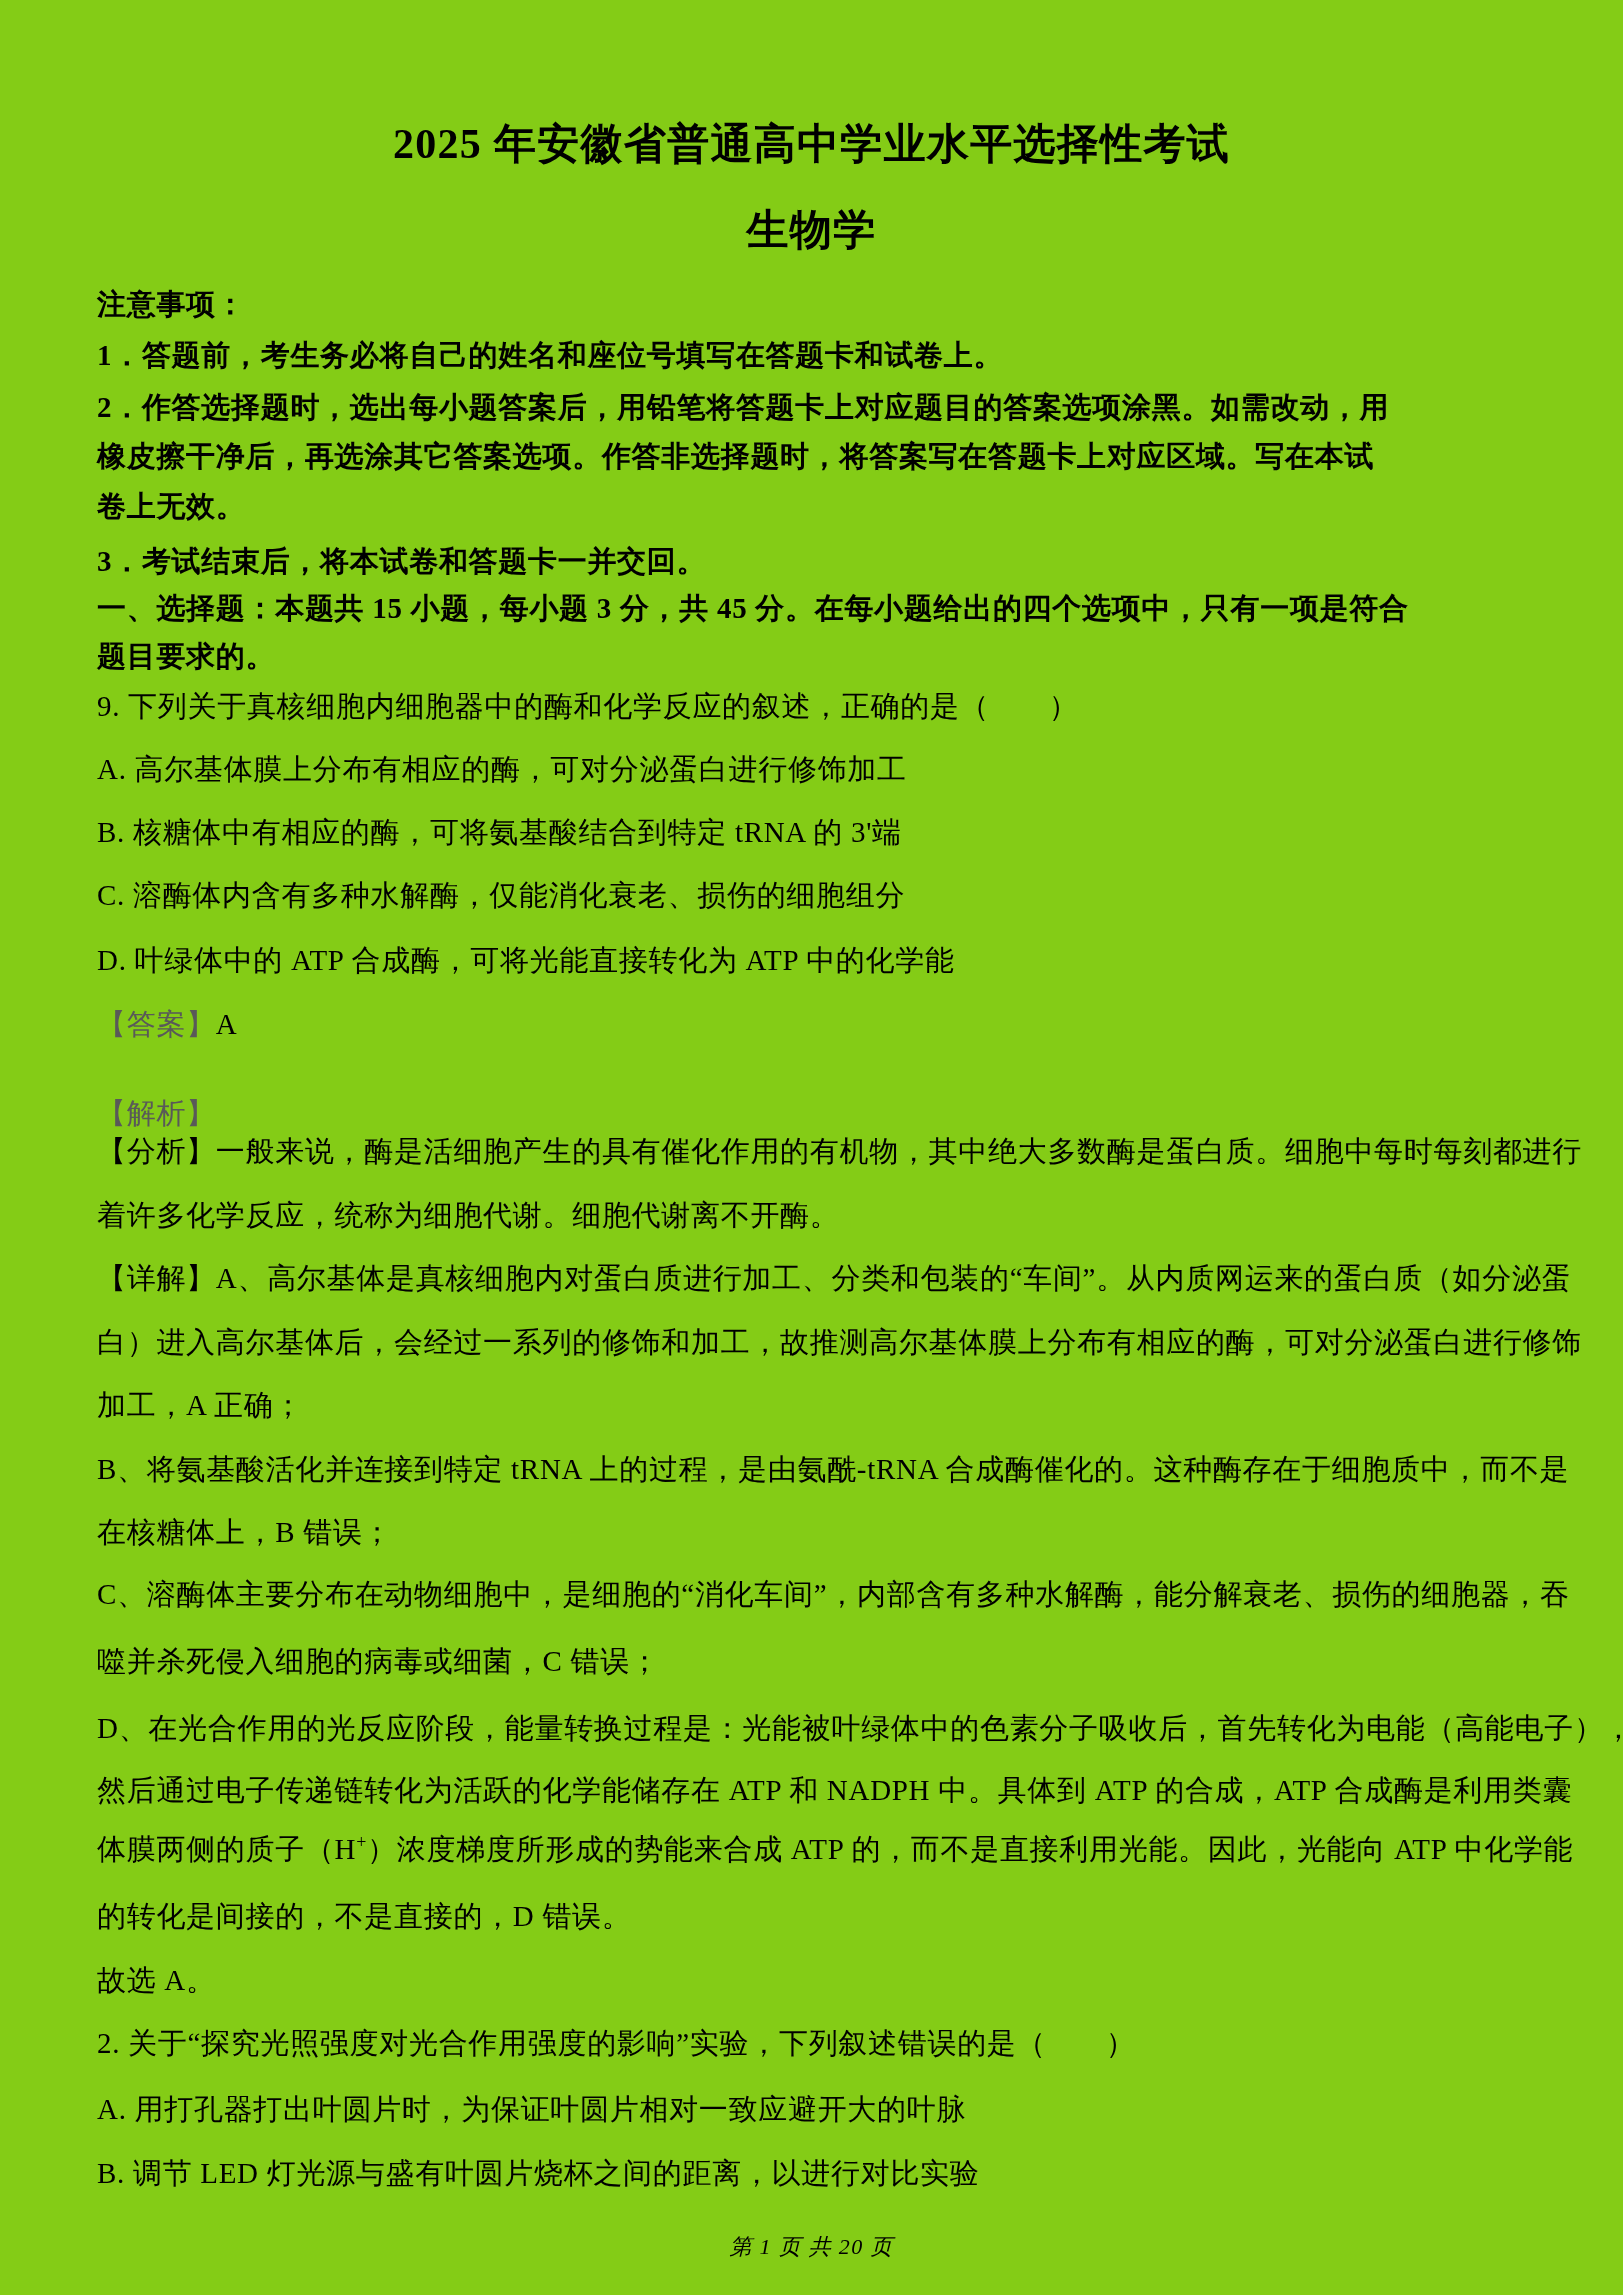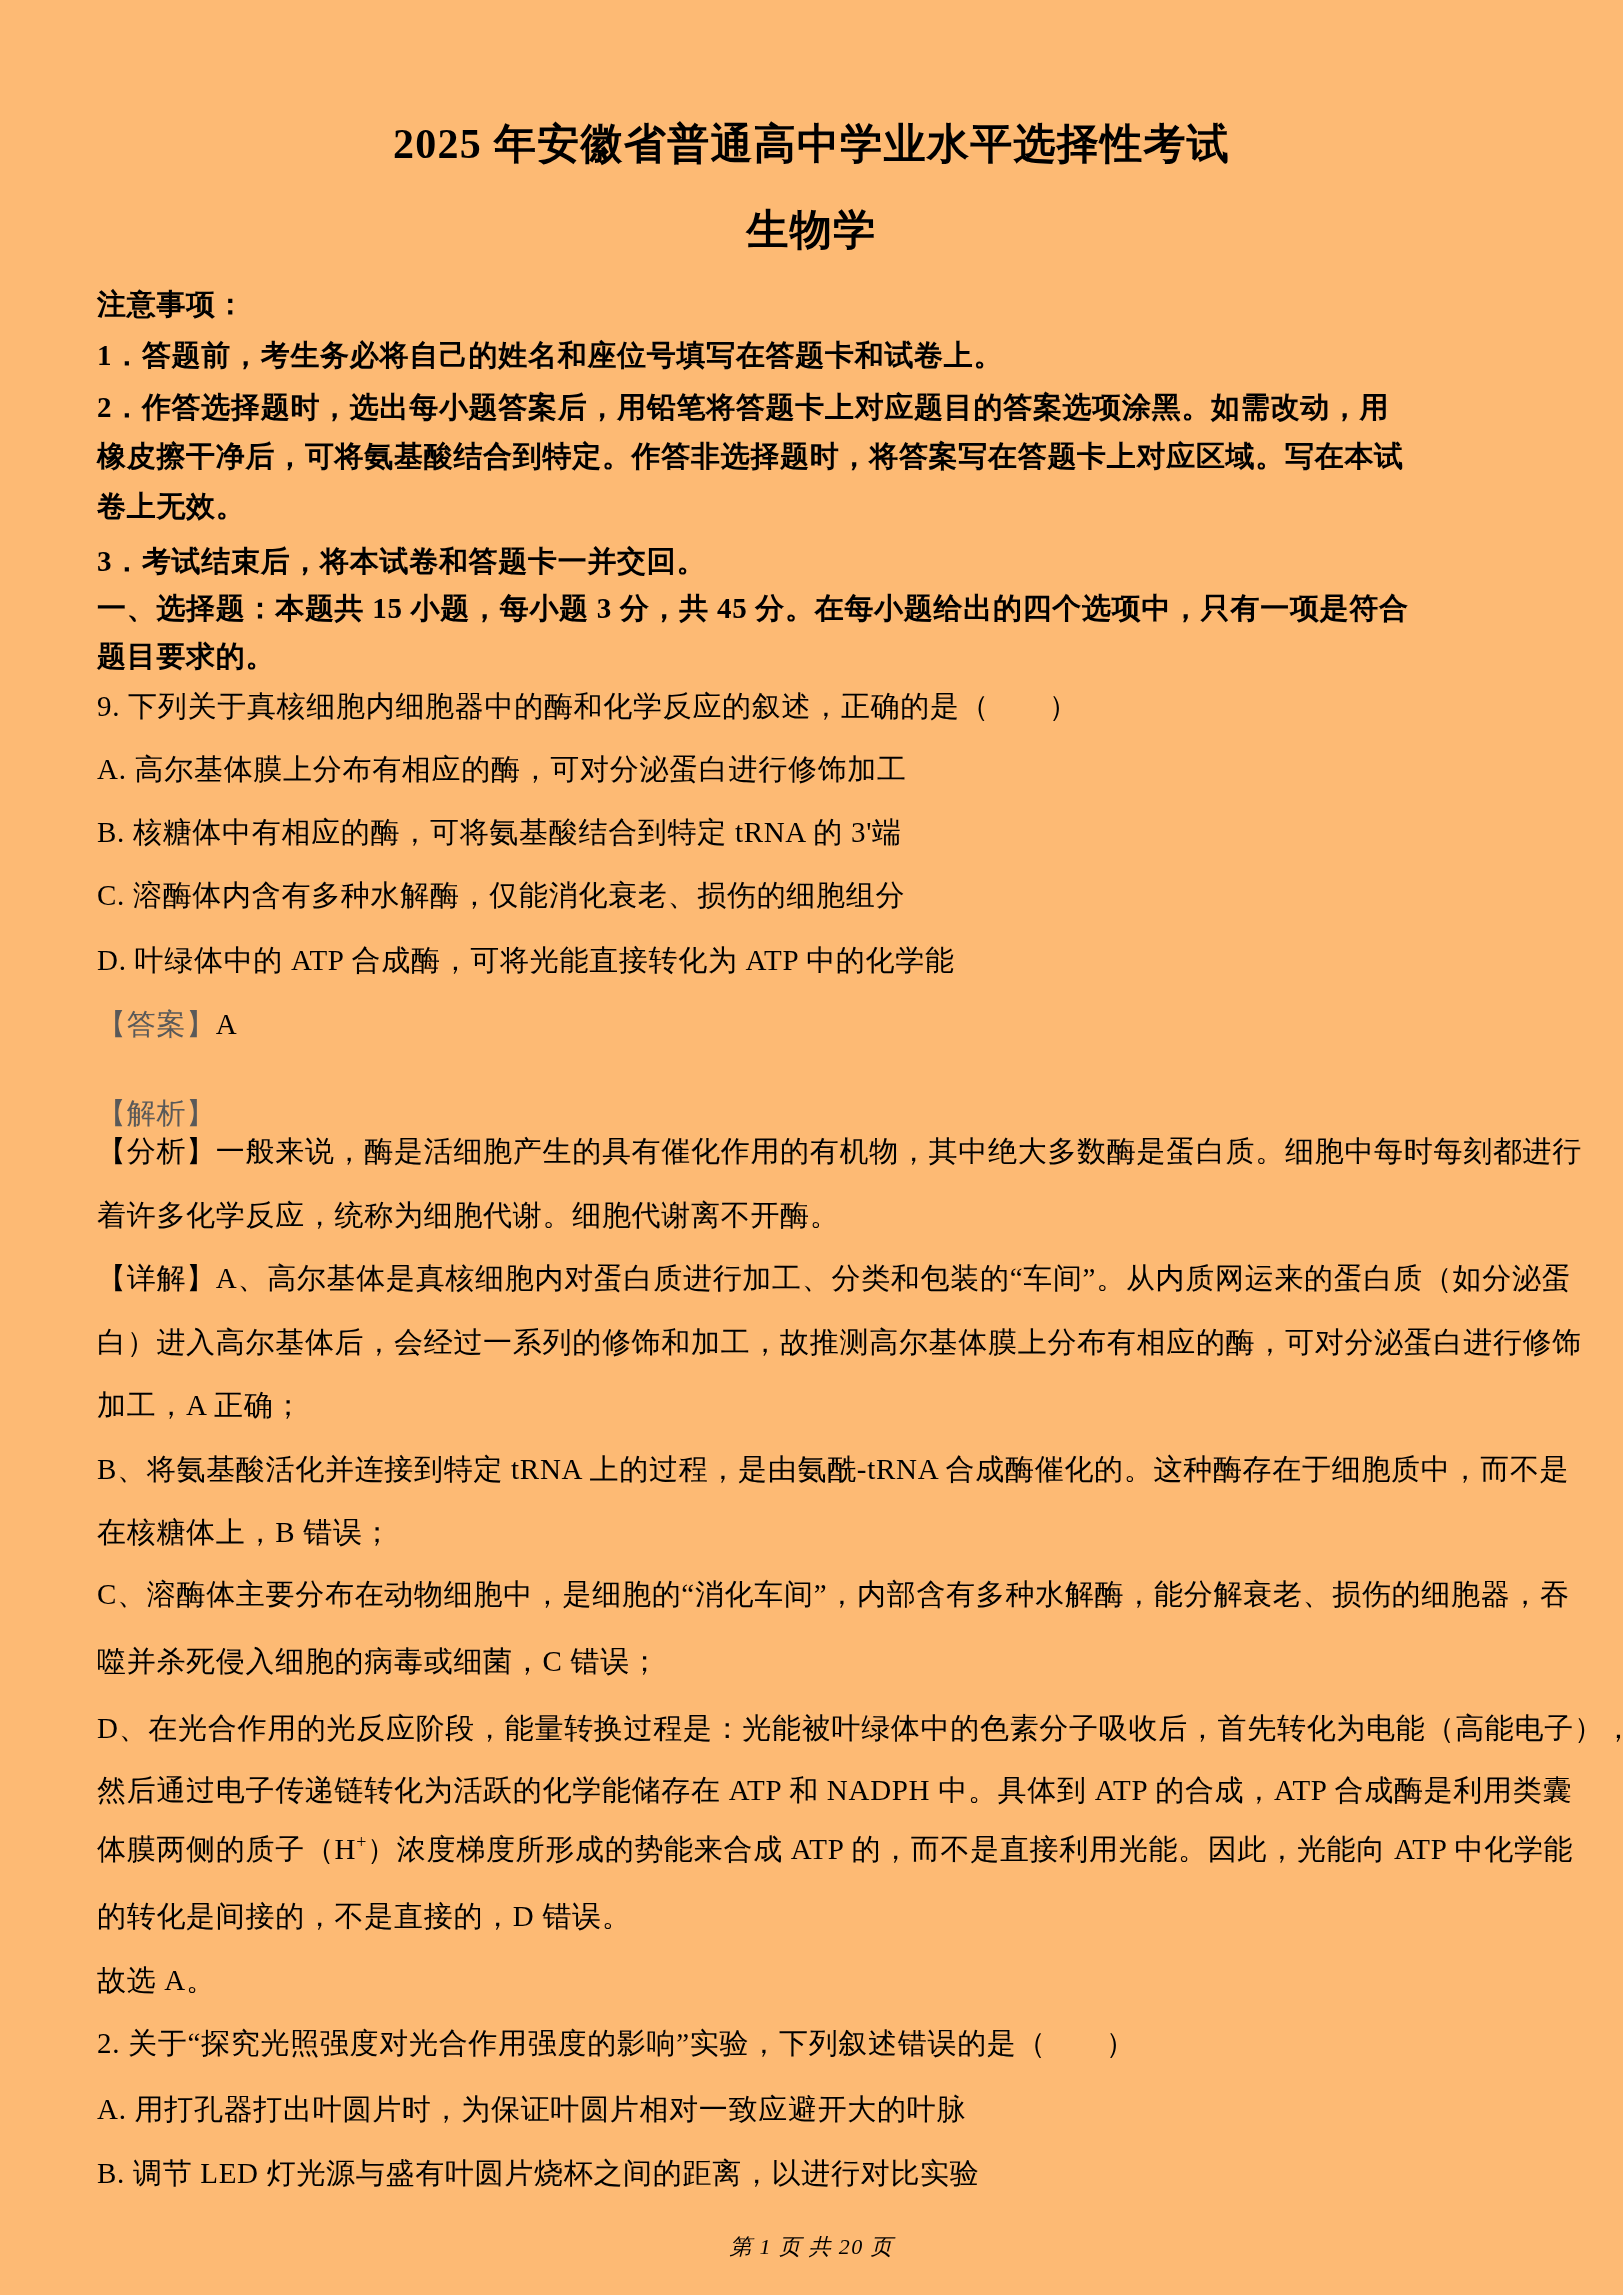--- a/index.html
+++ b/index.html
@@ -4,21 +4,21 @@
 <style>
   html, body {
     margin: 0;
     padding: 0;
     background: #ffffff;
   }
   .page {
     position: relative;
     width: 1623px;
     height: 2295px;
-    background: #fdba74;
+    background: #84cc16;
     font-family: "Liberation Serif", "DejaVu Serif", serif;
     color: #000000;
     overflow: hidden;
   }
   .ln {
     position: absolute;
     left: 97px;
     width: 1440px;
     font-size: 29px;
     line-height: 37px;
@@ -56,21 +56,21 @@
 <body>
 
 <div class="page">
 
   <div class="center title" style="top:119px">2025 年安徽省普通高中学业水平选择性考试</div>
   <div class="center title" style="top:205px">生物学</div>
 
   <div class="ln b" style="top:274px">注意事项：</div>
   <div class="ln b" style="top:325px">1．答题前，考生务必将自己的姓名和座位号填写在答题卡和试卷上。</div>
   <div class="ln b" style="top:377px">2．作答选择题时，选出每小题答案后，用铅笔将答题卡上对应题目的答案选项涂黑。如需改动，用</div>
-  <div class="ln b" style="top:426px">橡皮擦干净后，可将氨基酸结合到特定。作答非选择题时，将答案写在答题卡上对应区域。写在本试</div>
+  <div class="ln b" style="top:426px">橡皮擦干净后，再选涂其它答案选项。作答非选择题时，将答案写在答题卡上对应区域。写在本试</div>
   <div class="ln b" style="top:476px">卷上无效。</div>
   <div class="ln b" style="top:531px">3．考试结束后，将本试卷和答题卡一并交回。</div>
 
   <div class="ln b" style="top:578px">一、选择题：本题共 15 小题，每小题 3 分，共 45 分。在每小题给出的四个选项中，只有一项是符合</div>
   <div class="ln b" style="top:626px">题目要求的。</div>
 
   <div class="ln" style="top:688px">9.  下列关于真核细胞内细胞器中的酶和化学反应的叙述，正确的是（　　）</div>
   <div class="ln" style="top:751px">A.  高尔基体膜上分布有相应的酶，可对分泌蛋白进行修饰加工</div>
   <div class="ln" style="top:814px">B.  核糖体中有相应的酶，可将氨基酸结合到特定 tRNA 的 3'端</div>
   <div class="ln" style="top:877px">C.  溶酶体内含有多种水解酶，仅能消化衰老、损伤的细胞组分</div>

